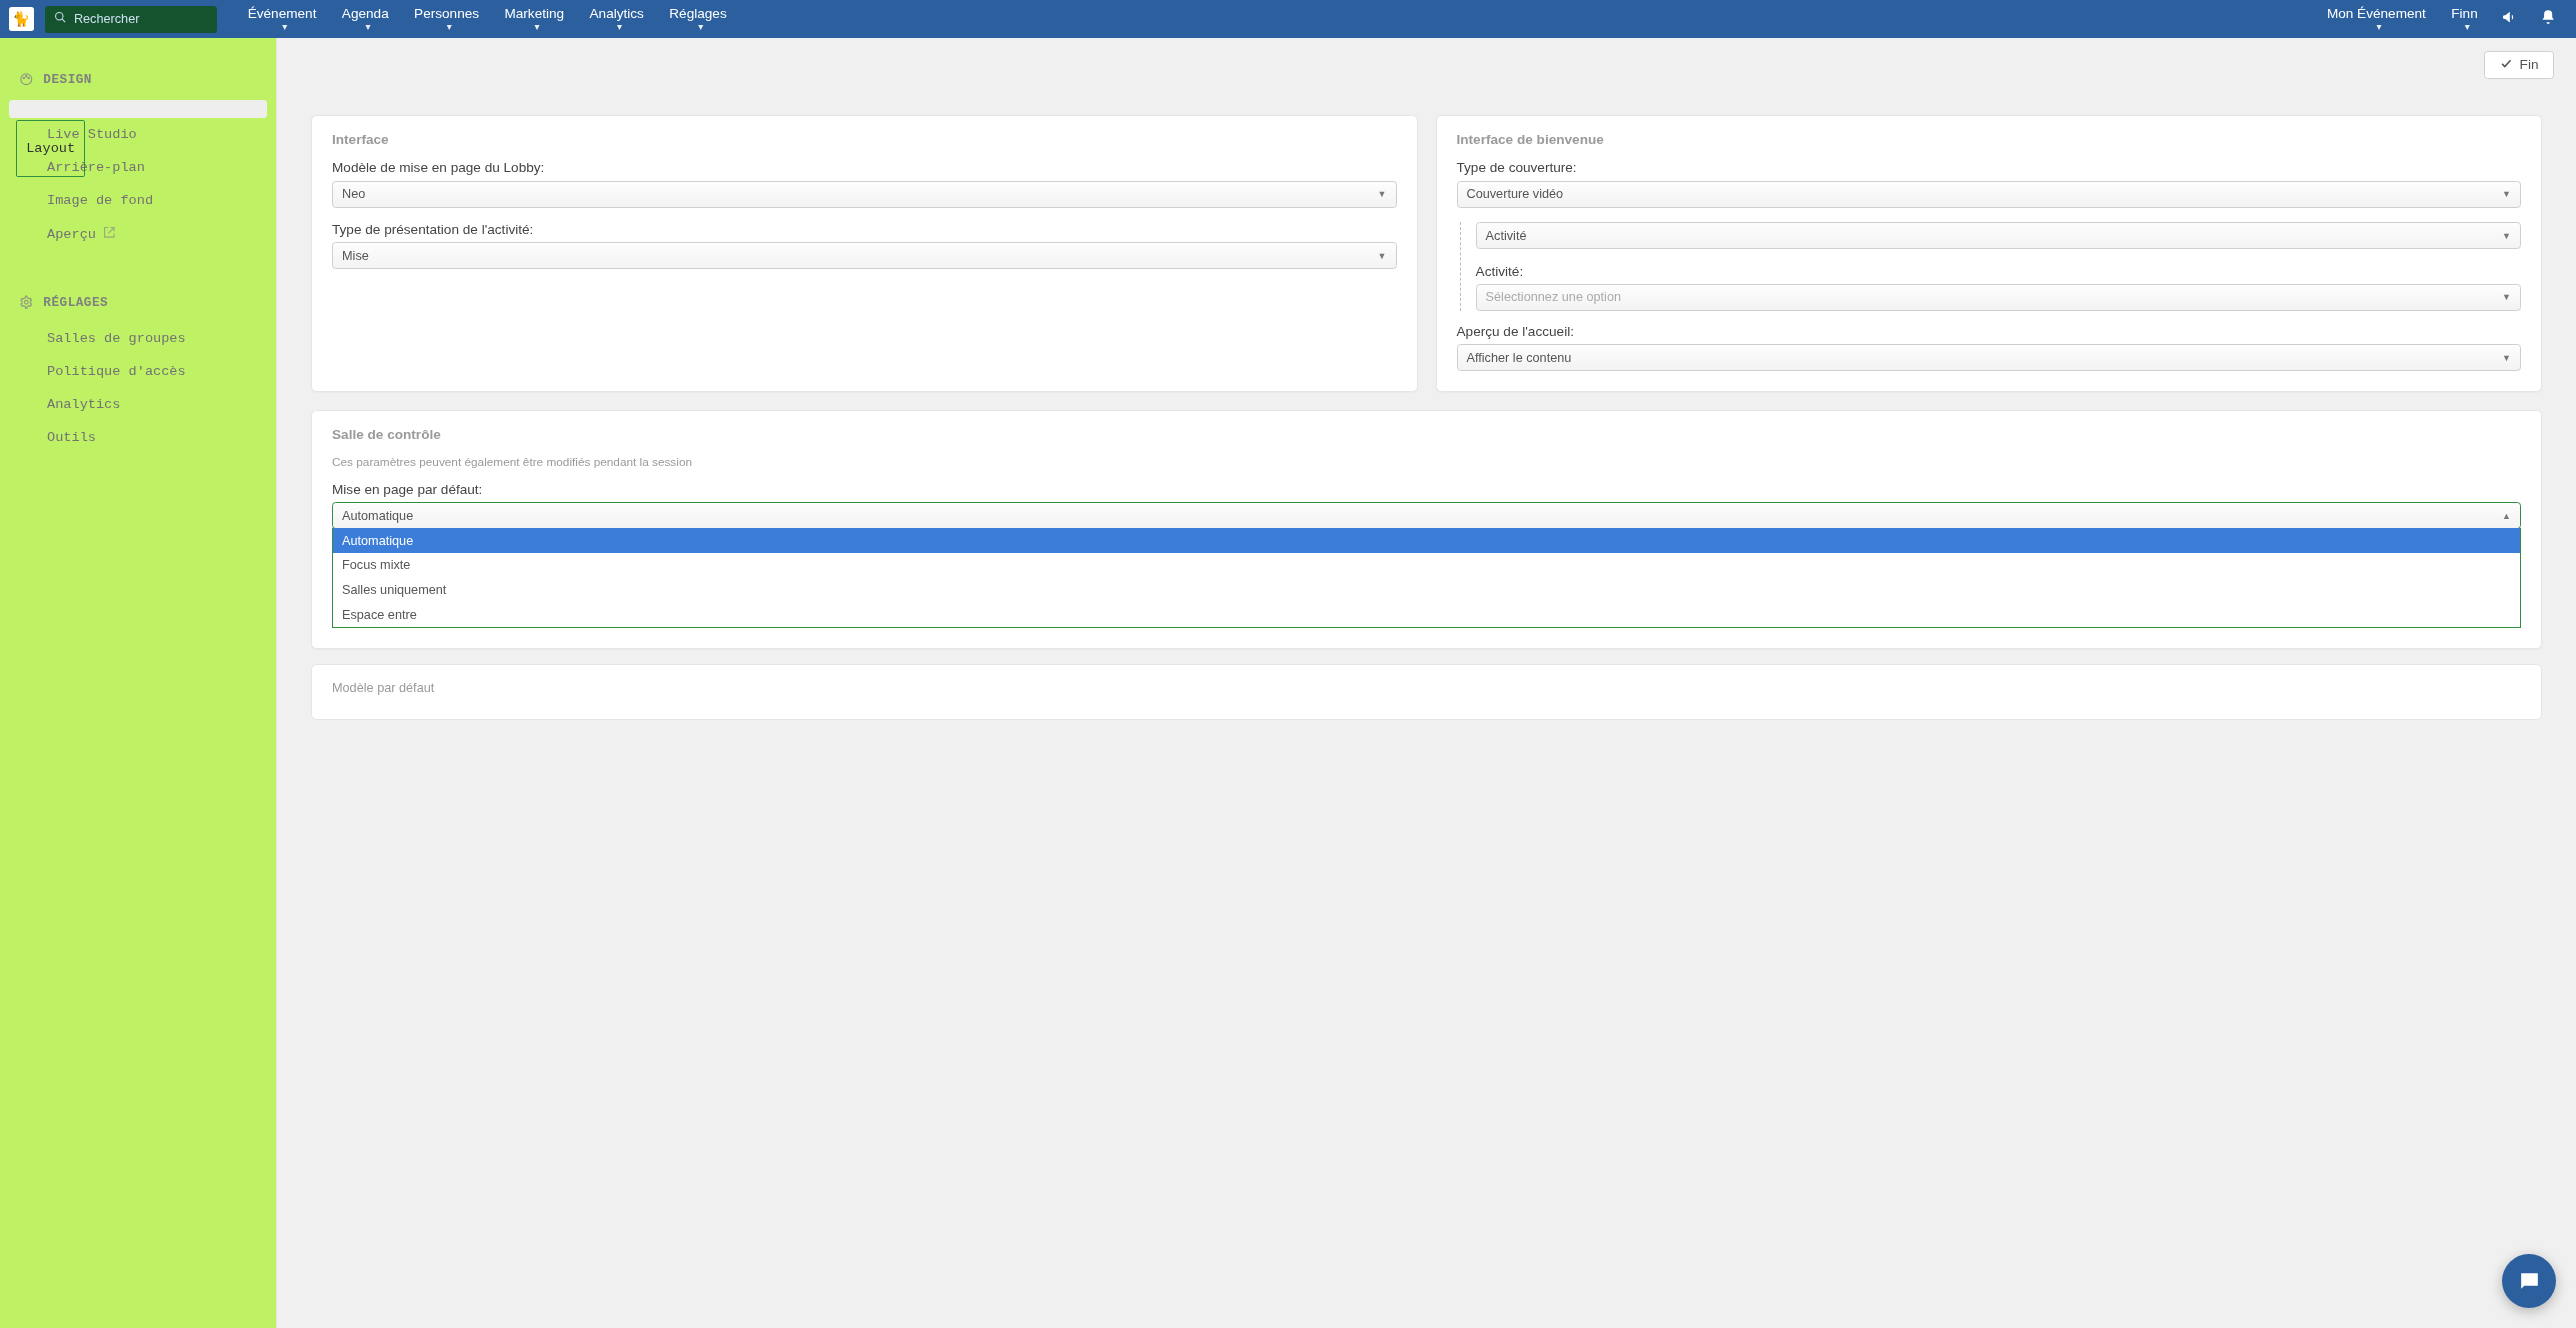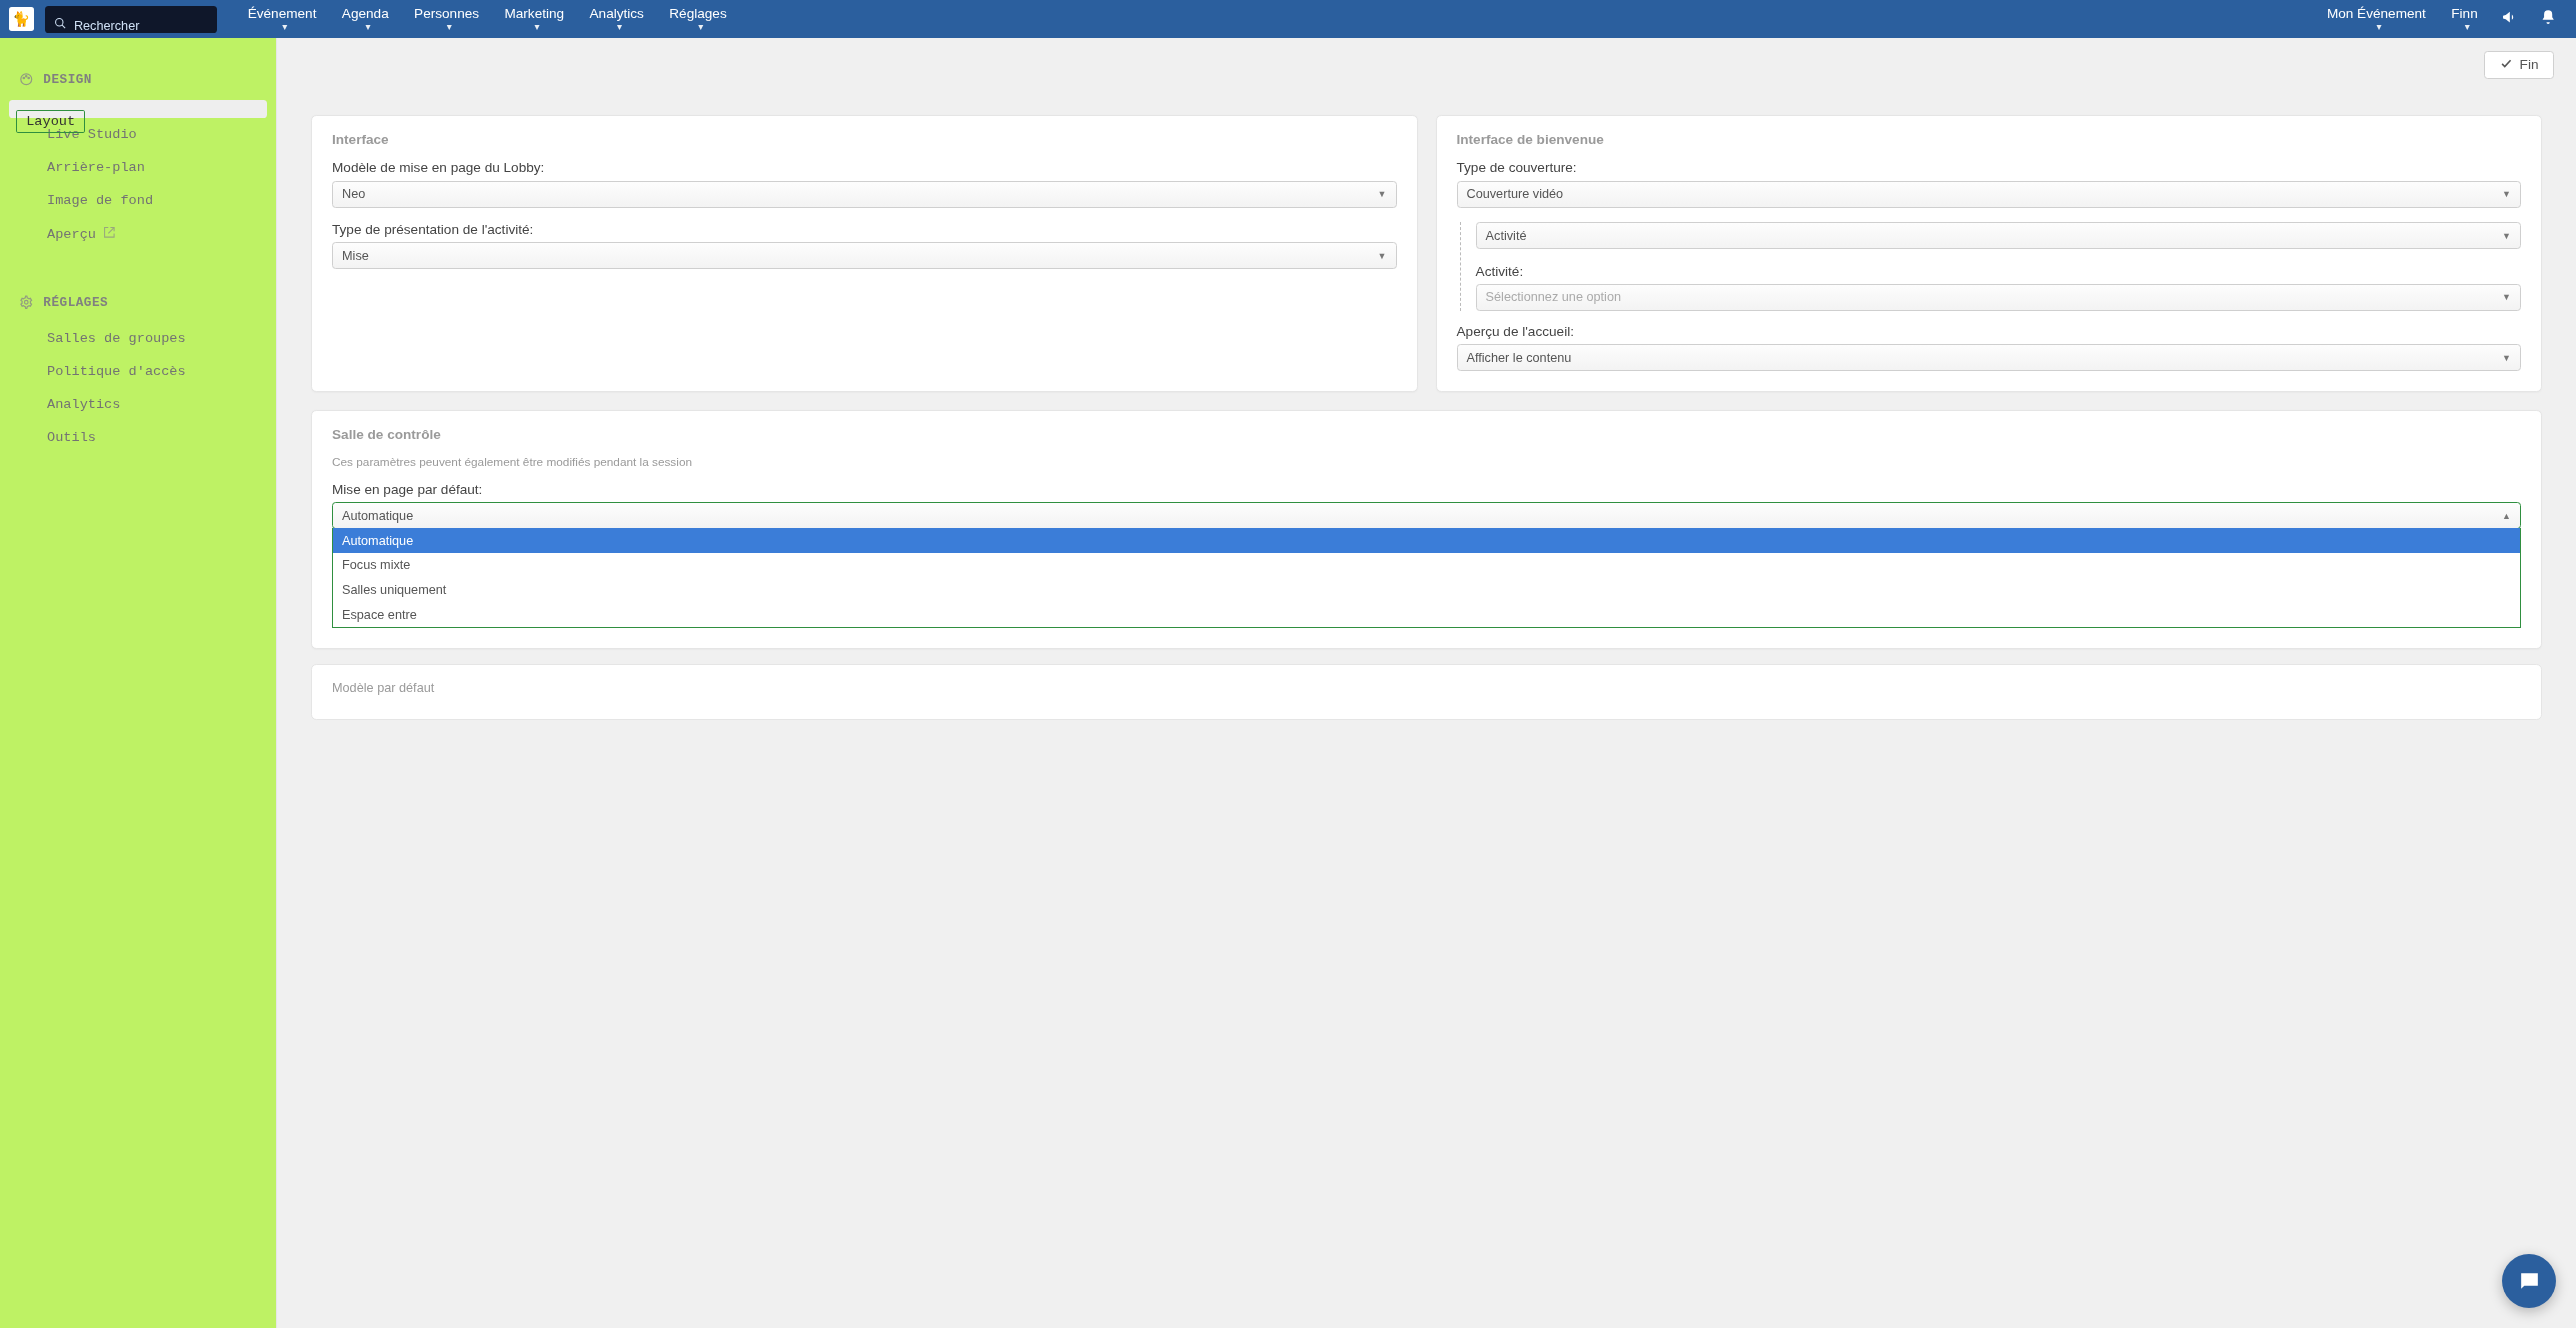--- a/index.html
+++ b/index.html
@@ -18,25 +18,25 @@
     align-items: center;
     color: #fff;
     padding: 0 9px;
   }
   .logo {
     width: 25px; height: 23.5px; background:#fff; border-radius: 2.7px;
     display:flex;align-items:center;justify-content:center;font-size:14.5px;
   }
   .search-wrap {
     margin-left: 11px;
-    background: #0f172a;
+    background: #14532d;
     border-radius: 3.6px;
     height: 27px;
     display: flex;
-    align-items: flex-end;
+    align-items: center;
     padding: 0 9px;
     width: 172px;
     color: #cfe0f5;
   }
   .search-wrap input {
     background: transparent;
     border: none;
     outline: none;
     color: #fff;
     margin-left: 7.2px;
@@ -83,24 +83,24 @@
     display:flex; align-items:center;
   }
   .side-item.active {
     background: #eeeeee;
     border-radius: 3.6px;
     margin: 0 9px;
     padding-left: 38px;
     position: relative;
   }
   .side-item.active .hl {
-    position:absolute; left:7.2px; top:10px; right:auto;
+    position:absolute; left:7.2px; top:20px; right:auto;
     border: 1.8px solid #2f8f3f;
     border-radius:1.8px;
-    padding: 3px 9px;
+    padding: 20px 9px;
     color:#333;
   }
   .side-item .ext-icon { margin-left:7.2px; opacity:.7; }
   .side-spacer { height: 36px; }
 
   .content { flex: 1; padding: 0; position: relative; }
   .content-top {
     display:flex; justify-content:flex-end;
     padding: 12.7px 22px 0;
   }

